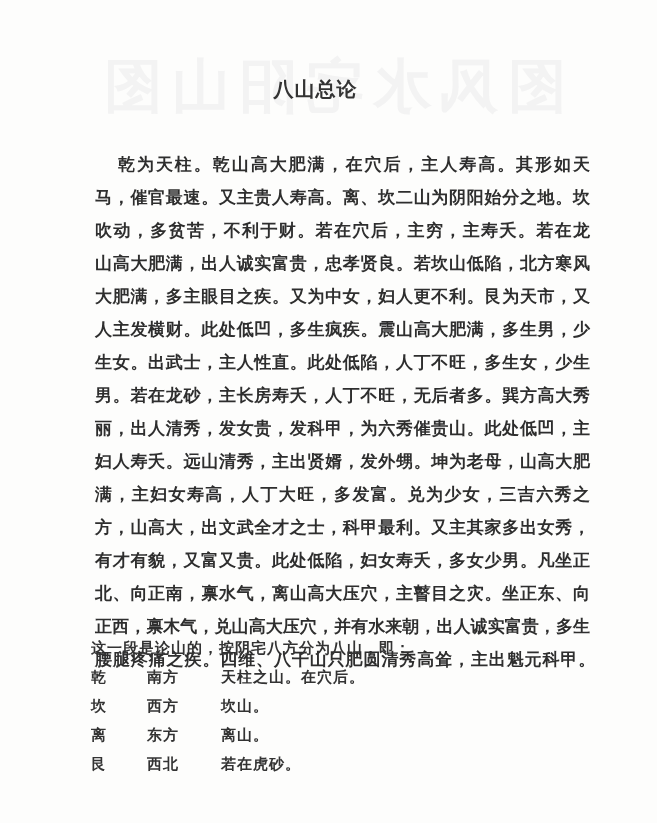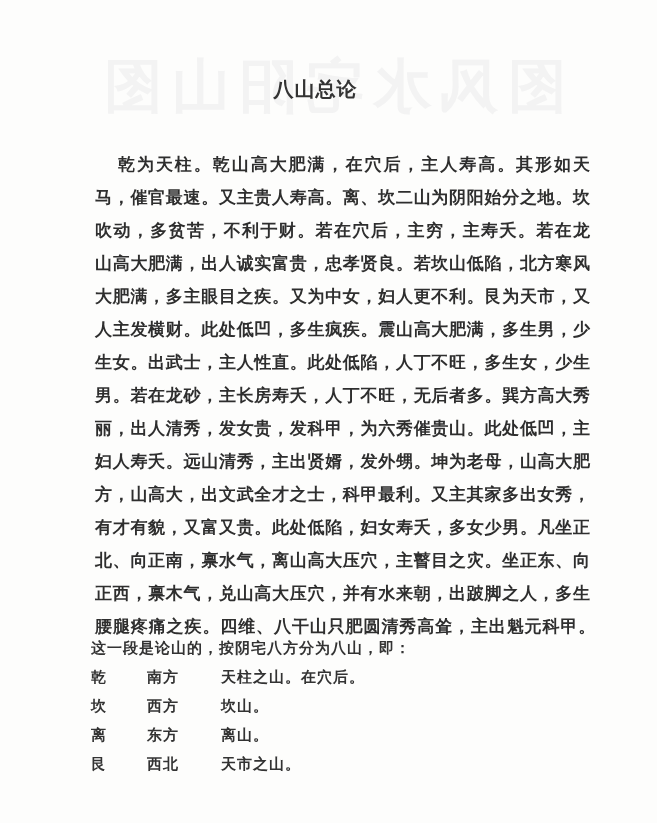--- a/index.html
+++ b/index.html
@@ -117,24 +117,25 @@
     <div class="body-line first">乾为天柱。乾山高大肥满，在穴后，主人寿高。其形如天</div>
     <div class="body-line">马，催官最速。又主贵人寿高。离、坎二山为阴阳始分之地。坎</div>
     <div class="body-line">吹动，多贫苦，不利于财。若在穴后，主穷，主寿夭。若在龙</div>
     <div class="body-line">山高大肥满，出人诚实富贵，忠孝贤良。若坎山低陷，北方寒风</div>
     <div class="body-line">大肥满，多主眼目之疾。又为中女，妇人更不利。艮为天市，又</div>
     <div class="body-line">人主发横财。此处低凹，多生疯疾。震山高大肥满，多生男，少</div>
     <div class="body-line">生女。出武士，主人性直。此处低陷，人丁不旺，多生女，少生</div>
     <div class="body-line">男。若在龙砂，主长房寿夭，人丁不旺，无后者多。巽方高大秀</div>
     <div class="body-line">丽，出人清秀，发女贵，发科甲，为六秀催贵山。此处低凹，主</div>
     <div class="body-line">妇人寿夭。远山清秀，主出贤婿，发外甥。坤为老母，山高大肥</div>
+    <div class="body-line">满，主妇女寿高，人丁大旺，多发富。兑为少女，三吉六秀之</div>
     <div class="body-line">方，山高大，出文武全才之士，科甲最利。又主其家多出女秀，</div>
     <div class="body-line">有才有貌，又富又贵。此处低陷，妇女寿夭，多女少男。凡坐正</div>
     <div class="body-line">北、向正南，禀水气，离山高大压穴，主瞽目之灾。坐正东、向</div>
-    <div class="body-line">正西，禀木气，兑山高大压穴，并有水来朝，出跛脚之人，多生</div>
+    <div class="body-line">正西，禀木气，兑山高大压穴，并有水来朝，出人诚实富贵，多生</div>
     <div class="body-line last">腰腿疼痛之疾。四维、八干山只肥圆清秀高耸，主出魁元科甲。</div>
   </div>
 
   <div class="notes">
     <div class="note-intro">这一段是论山的，按阴宅八方分为八山，即：</div>
 
     <div class="note-row">
       <span class="col-trigram">乾</span>
       <span class="col-direction">南方</span>
       <span class="col-desc">天柱之山。在穴后。</span>
@@ -145,17 +146,17 @@
       <span class="col-desc">坎山。</span>
     </div>
     <div class="note-row">
       <span class="col-trigram">离</span>
       <span class="col-direction">东方</span>
       <span class="col-desc">离山。</span>
     </div>
     <div class="note-row">
       <span class="col-trigram">艮</span>
       <span class="col-direction">西北</span>
-      <span class="col-desc">天市之山。</span>
+      <span class="col-desc">若在虎砂。</span>
     </div>
   </div>
 
 </div>
 
 </body></html>

